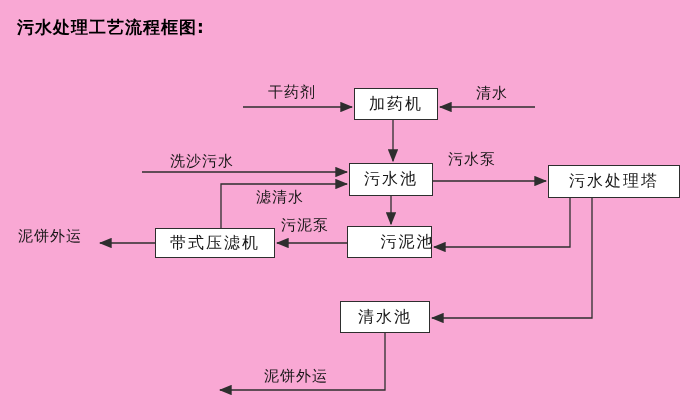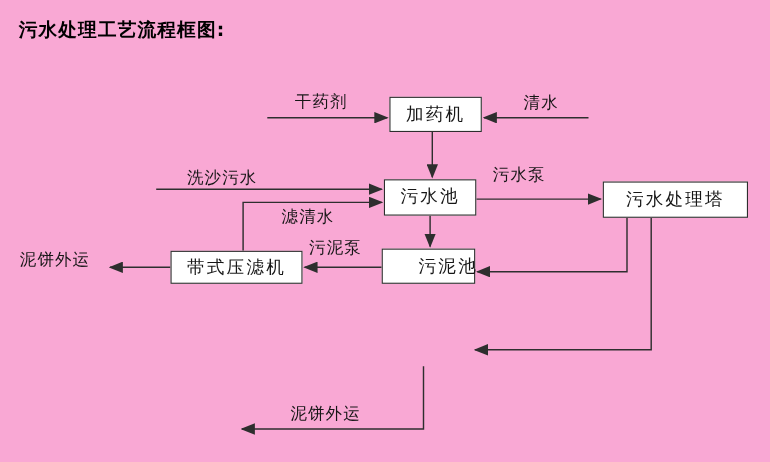--- a/index.html
+++ b/index.html
@@ -94,20 +94,23 @@
   </div>
   <div class="box" id="box-tower">
     <span>污水处理塔</span>
   </div>
   <div class="box" id="box-sludge">
     <span>污泥池</span>
   </div>
   <div class="box" id="box-press">
     <span>带式压滤机</span>
   </div>
+  <div class="box" id="box-clean">
+    <span>清水池</span>
+  </div>
 
   <div class="lbl" id="lbl-dry-agent">干药剂</div>
   <div class="lbl" id="lbl-clean-water">清水</div>
   <div class="lbl" id="lbl-sand-sewage">洗沙污水</div>
   <div class="lbl" id="lbl-filtered">滤清水</div>
   <div class="lbl" id="lbl-sewage-pump">污水泵</div>
   <div class="lbl" id="lbl-sludge-pump">污泥泵</div>
   <div class="lbl" id="lbl-mud-cake">泥饼外运</div>
   <div class="lbl" id="lbl-recycle">泥饼外运</div>
 

